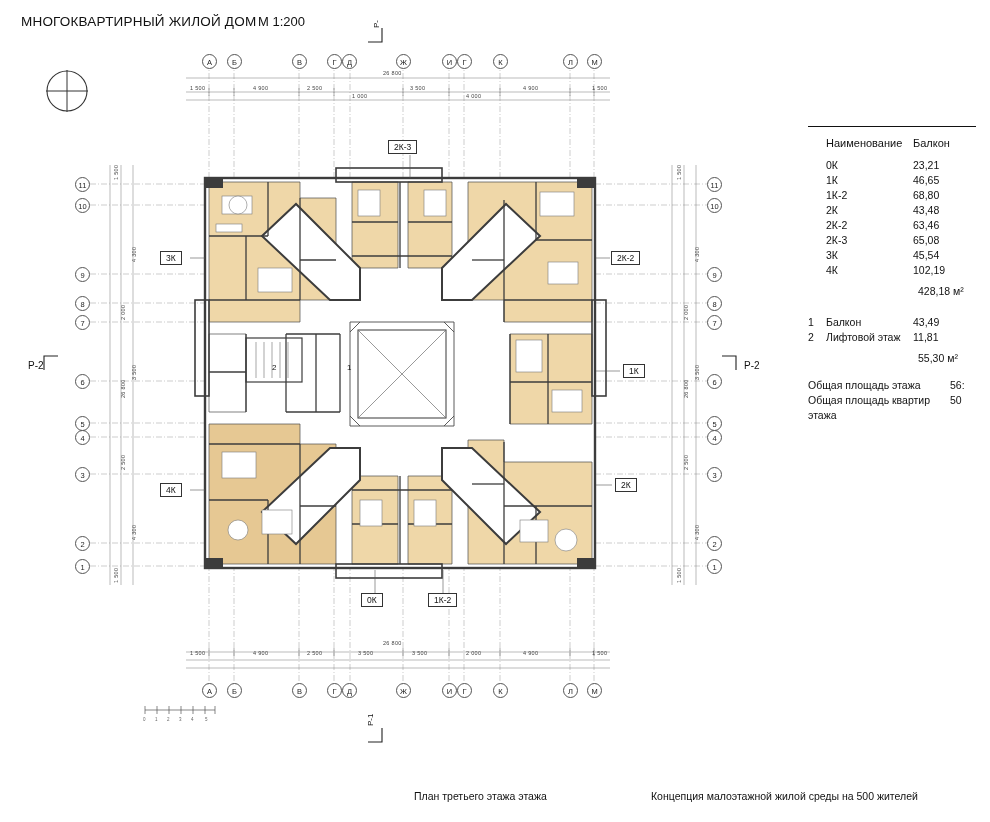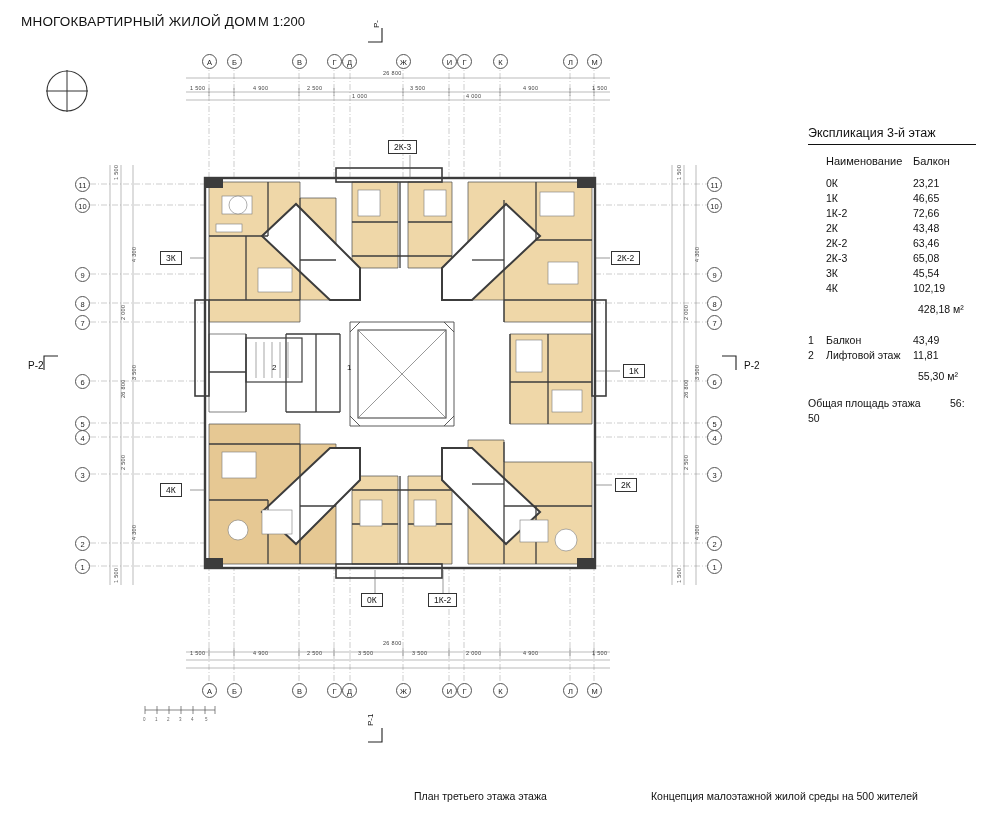--- a/index.html
+++ b/index.html
@@ -543,21 +543,20 @@
 </div>
 
 <div>
   <div class="secmark" style="left:366px; top:726px; transform:rotate(-90deg); transform-origin:0 0;">Р-1</div>
   <div class="secmark" style="left:28px; top:360px; font-size:10px;">Р-2</div>
   <div class="secmark" style="left:744px; top:360px; font-size:10px;">Р-2</div>
   <div class="secmark" style="left:372px; top:28px; transform:rotate(-90deg); transform-origin:0 0;">Р-</div>
 </div>
 
 <div class="abs" id="legend">
-  <div class="legend-title">Экспликация 3-й этаж</div>
   <div class="rule"></div>
 
   <div class="leg-head">
     <div class="leg-c1"></div>
     <div class="leg-c2">Наименование</div>
     <div class="leg-c3">Балкон</div>
   </div>
 
   <div class="leg-row">
     <div class="leg-c1"></div>
@@ -565,21 +564,21 @@
     <div class="leg-c3">23,21</div>
   </div>
   <div class="leg-row">
     <div class="leg-c1"></div>
     <div class="leg-c2">1К</div>
     <div class="leg-c3">46,65</div>
   </div>
   <div class="leg-row">
     <div class="leg-c1"></div>
     <div class="leg-c2">1К-2</div>
-    <div class="leg-c3">72,66</div>
+    <div class="leg-c3">68,80</div>
   </div>
   <div class="leg-row">
     <div class="leg-c1"></div>
     <div class="leg-c2">2К</div>
     <div class="leg-c3">43,48</div>
   </div>
   <div class="leg-row">
     <div class="leg-c1"></div>
     <div class="leg-c2">2К-2</div>
     <div class="leg-c3">63,46</div>
@@ -616,19 +615,20 @@
   </div>
 
   <div class="leg-total">55,30 м²</div>
 
   <div class="leg-sum">
     <div class="srow">
       <div class="sname">Общая площадь этажа</div>
       <div>56:</div>
     </div>
     <div class="srow">
+      <div class="sname">Общая площадь квартир этажа</div>
       <div>50</div>
     </div>
   </div>
 </div>
 
 <div class="abs" id="footer-left">План третьего этажа этажа</div>
 <div class="abs" id="footer-right">Концепция малоэтажной жилой среды на 500 жителей</div>
 
 </body></html>

